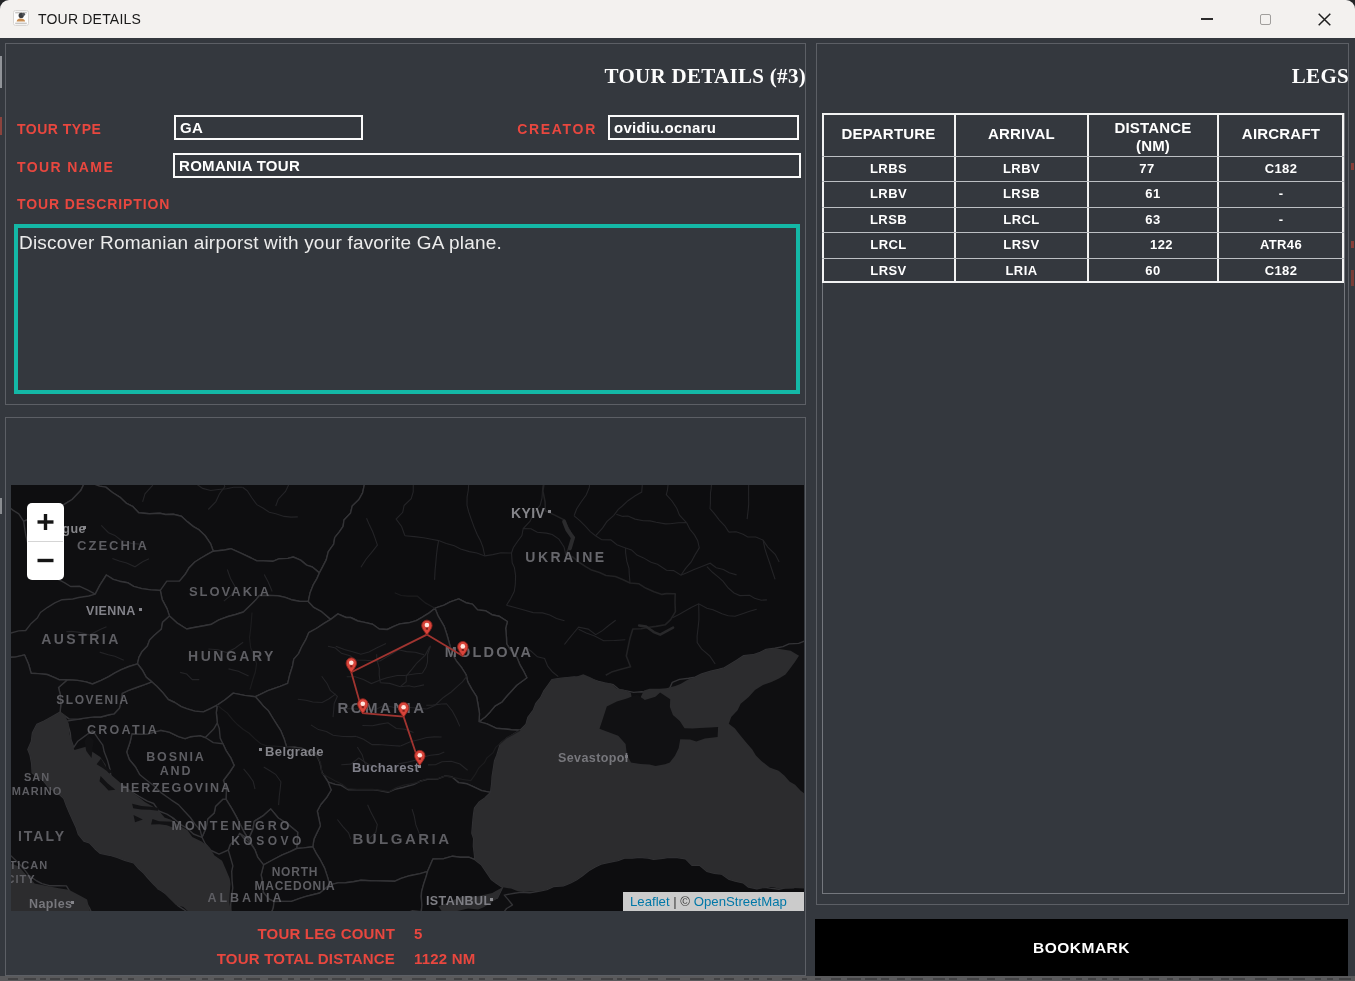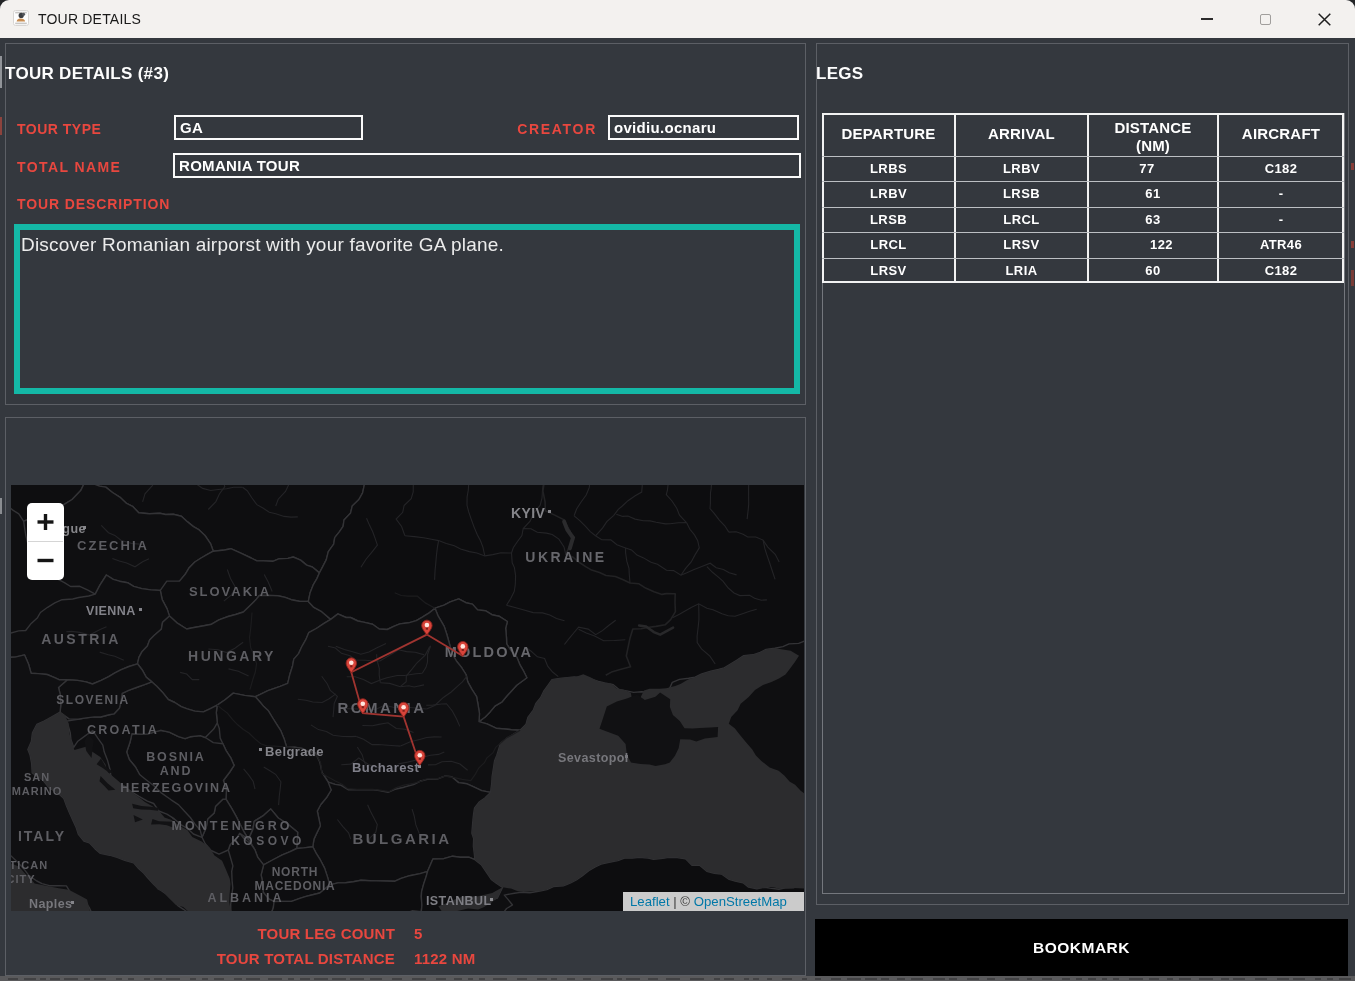--- a/index.html
+++ b/index.html
@@ -1,24 +1,24 @@
 <!DOCTYPE html>
 <html><head>
 <meta charset="utf-8">
 <style>
 html,body{margin:0;padding:0;width:1355px;height:981px;overflow:hidden;background:#232527;font-family:"Liberation Sans",sans-serif;}
 #win{position:absolute;left:0;top:0;width:1355px;height:981px;border-radius:9px 9px 0 0;overflow:hidden;background:#34383e;}
 #tbar{position:absolute;left:0;top:0;width:1355px;height:38px;background:#f3f1ef;}
 #tbar .ttl{position:absolute;left:38px;top:11px;font-size:14px;color:#191919;letter-spacing:0.2px;}
 #icon{position:absolute;left:13px;top:10px;width:16px;height:16px;}
 .panel{position:absolute;border:1px solid #5c5f65;box-sizing:border-box;}
-.ptitle{position:absolute;text-align:left;font-weight:bold;color:#fdfdfd;font-size:17px;letter-spacing:0.3px;}
+.ptitle{position:absolute;text-align:right;font-weight:bold;color:#fdfdfd;font-size:21px;letter-spacing:0.3px;font-family:Liberation Serif, serif;}
 .rlab{position:absolute;font-weight:bold;color:#e8473f;font-size:14px;letter-spacing:0.5px;}
 .inp{position:absolute;box-sizing:border-box;border:2px solid #fafafa;color:#fff;font-weight:bold;font-size:15px;letter-spacing:0.3px;padding:0 0 0 4px;display:flex;align-items:center;}
-#desc{position:absolute;left:14px;top:224px;width:786px;height:170px;box-sizing:border-box;border:6px solid #14b8a6;color:#ececec;font-size:19px;letter-spacing:0.2px;padding:4px 1px;}
+#desc{position:absolute;left:14px;top:224px;width:786px;height:170px;box-sizing:border-box;border:4px solid #14b8a6;color:#ececec;font-size:19px;letter-spacing:0.2px;padding:4px 1px;}
 .wline{position:absolute;background:#f2f2f2;}
 .gline{position:absolute;background:#bcbfc3;}
 .hcell{position:absolute;font-weight:bold;color:#fff;font-size:15px;letter-spacing:0.2px;text-align:center;line-height:18px;}
 .tcell{position:absolute;font-weight:bold;color:#fff;font-size:13px;letter-spacing:0.4px;text-align:center;}
 #bookmark{position:absolute;left:815px;top:919px;width:533px;height:57px;background:#000;color:#fff;font-weight:bold;font-size:15.5px;letter-spacing:0.5px;display:flex;align-items:center;justify-content:center;}
 #bstrip{position:absolute;left:0;top:976px;width:1355px;height:5px;background:#5a5a5c;}
 #bstrip .dash{position:absolute;top:2px;height:2px;background:#424244;}
 .vlab{position:absolute;font-weight:bold;color:#e8473f;font-size:15px;letter-spacing:0.2px;}
 </style>
 </head>
@@ -39,21 +39,21 @@
     <div style="position:absolute;left:1259.5px;top:14px;width:11px;height:11px;border:1.2px solid #a09e9c;border-radius:2px;box-sizing:border-box;"></div>
     <svg style="position:absolute;left:1318px;top:13px;" width="13" height="13" viewBox="0 0 13 13">
         <path d="M0.7 0.7 L12.3 12.3 M12.3 0.7 L0.7 12.3" stroke="#1f1f1f" stroke-width="1.5"></path>
       </svg>
   </div>
 
   <div class="panel" style="left:5px;top:43px;width:801px;height:362px;"></div>
   <div class="ptitle" style="left:5px;top:64px;width:801px;">TOUR DETAILS (#3)</div>
   <div class="rlab" style="left:17px;top:121px;">TOUR TYPE</div>
   <div class="rlab" style="left:480px;top:121px;width:117px;text-align:right;letter-spacing:1.7px;">CREATOR</div>
-  <div class="rlab" style="left:17px;top:159px;letter-spacing:1.4px;">TOTAL NAME</div>
+  <div class="rlab" style="left:17px;top:159px;letter-spacing:1.4px;">TOUR NAME</div>
   <div class="rlab" style="left:17px;top:196px;letter-spacing:0.9px;">TOUR DESCRIPTION</div>
   <div class="inp" style="left:174px;top:115px;width:189px;height:25px;">GA</div>
   <div class="inp" style="left:608px;top:115px;width:191px;height:25px;">ovidiu.ocnaru</div>
   <div class="inp" style="left:173px;top:153px;width:628px;height:25px;">ROMANIA TOUR</div>
   <div id="desc">Discover Romanian airporst with your favorite GA plane.</div>
 
   <div class="panel" style="left:5px;top:417px;width:801px;height:559px;"></div>
   <div id="mapbox" style="position:absolute;left:11px;top:485px;width:793px;height:426px;overflow:hidden;background:#0f0f11;">
   <svg width="793" height="426" viewBox="0 0 793 426" xmlns="http://www.w3.org/2000/svg" style="display:block">
 <rect width="793" height="426" fill="#0f0f11"></rect>

